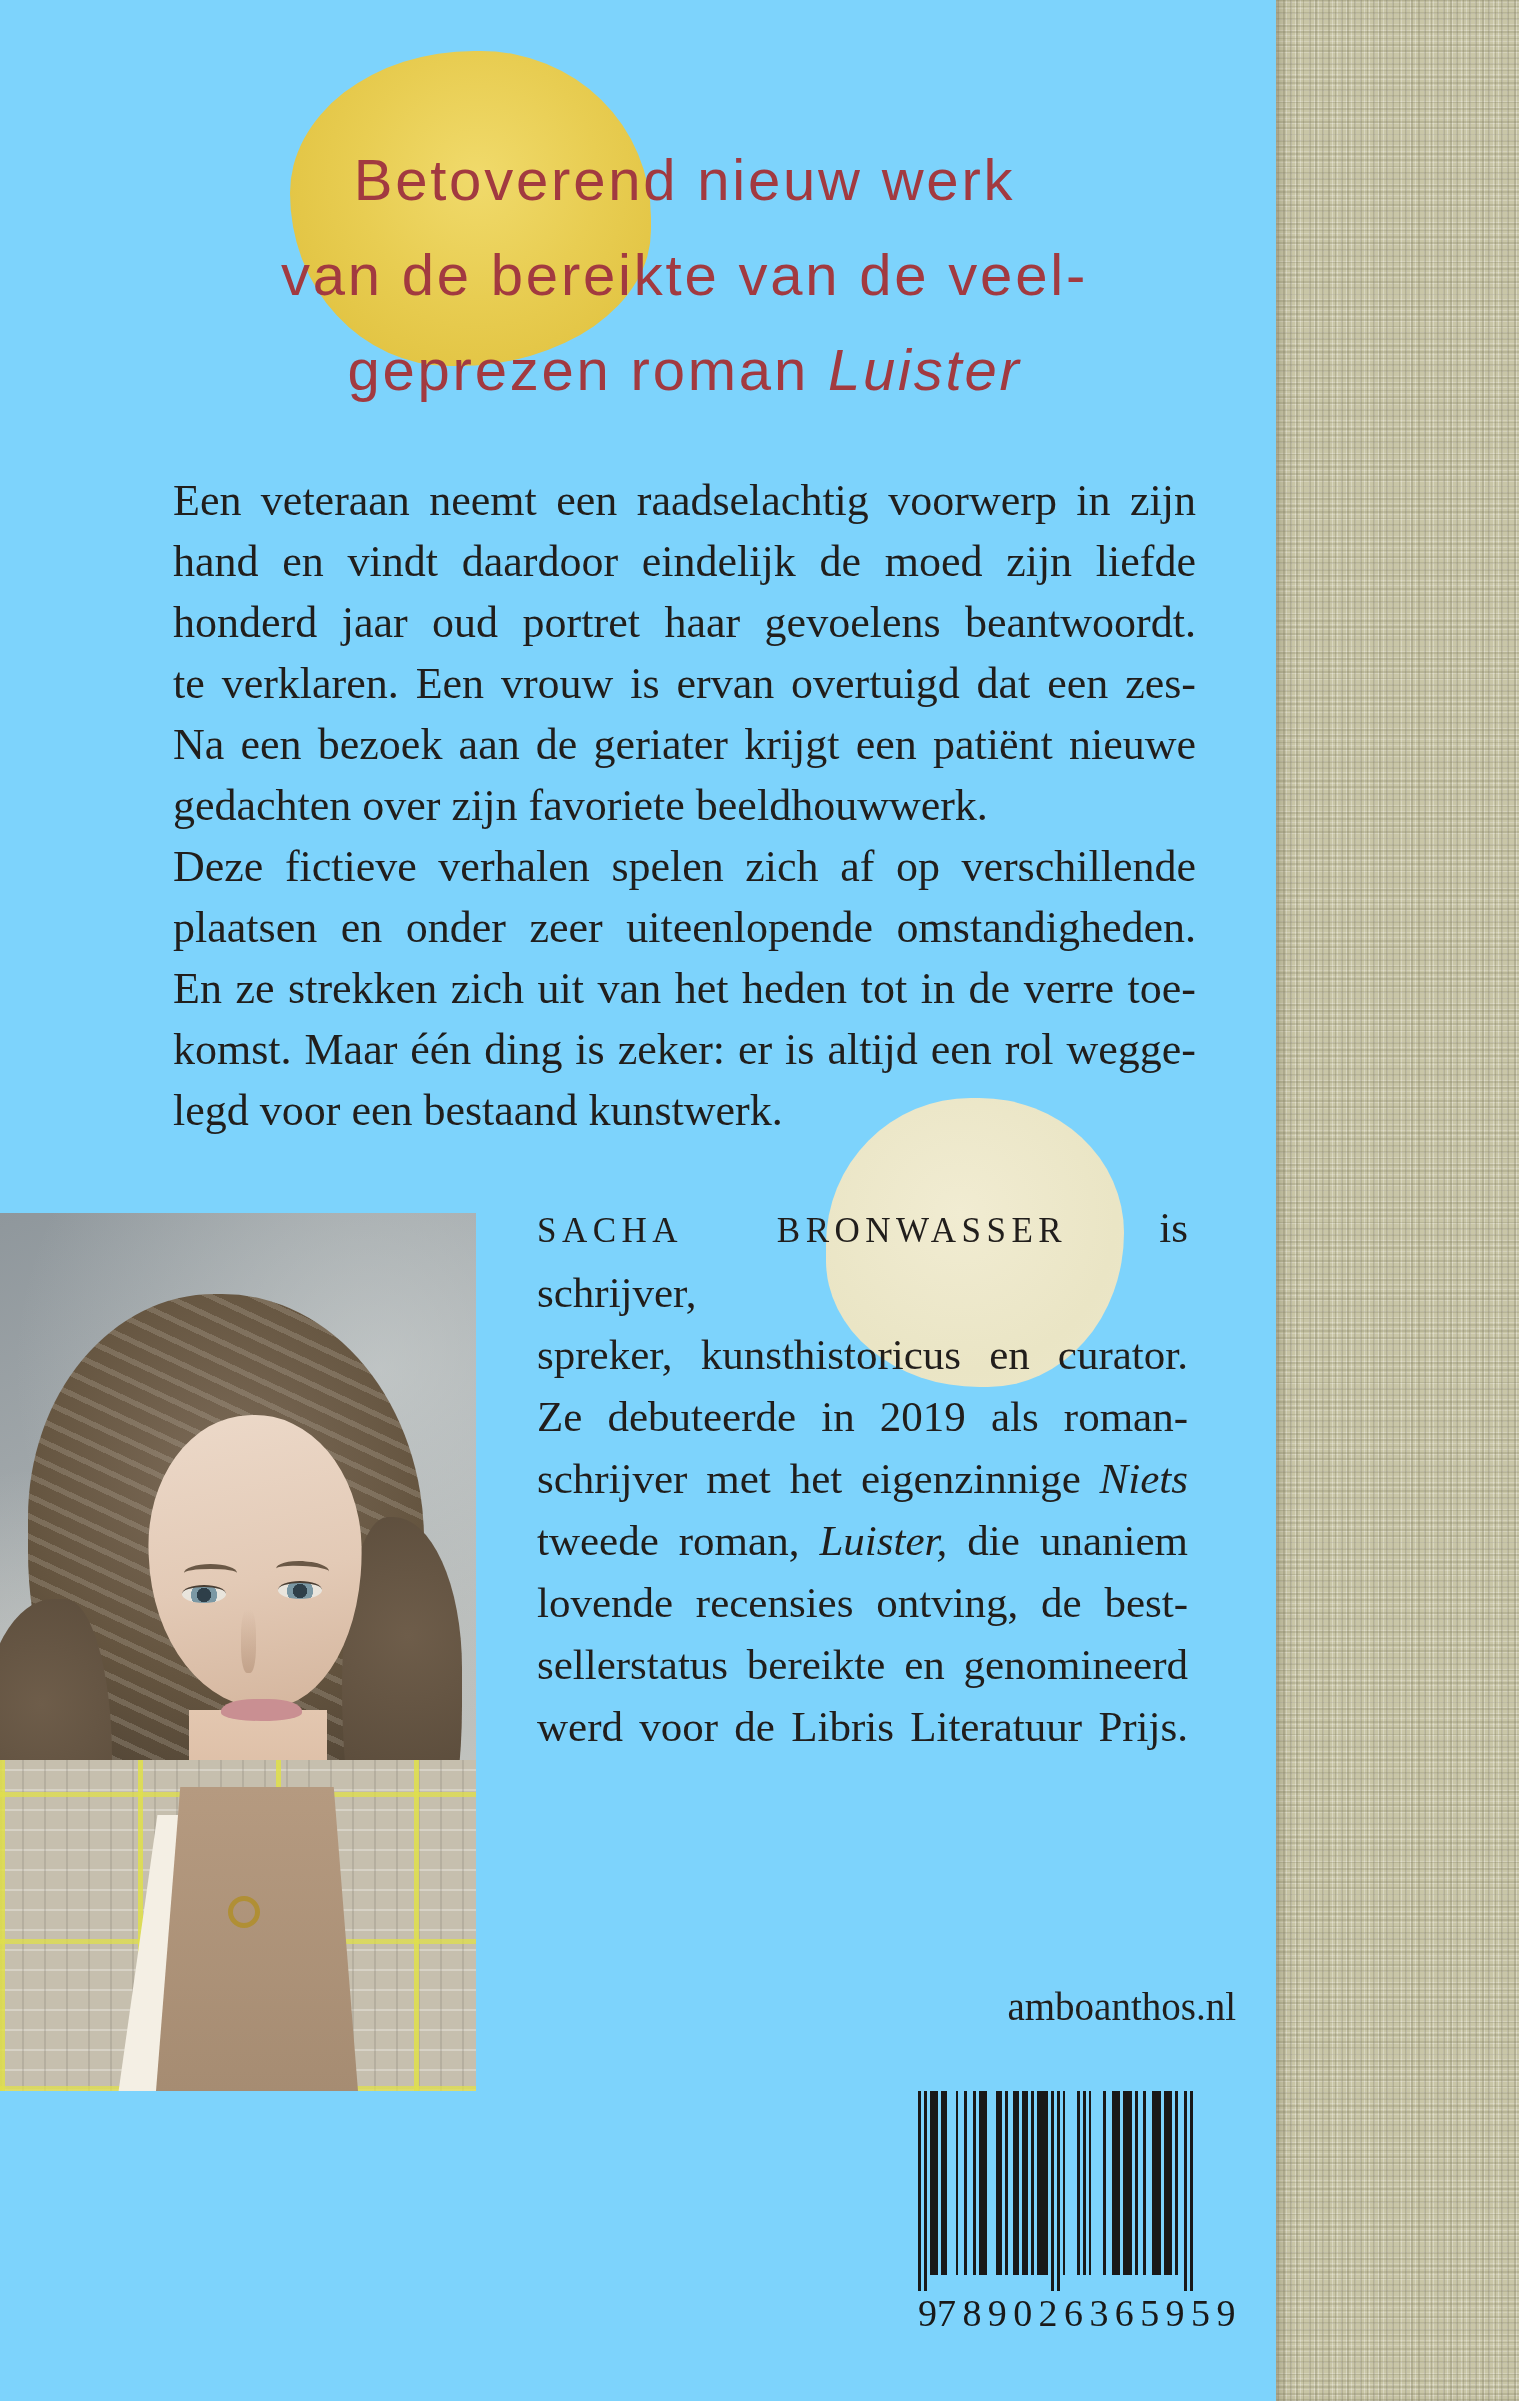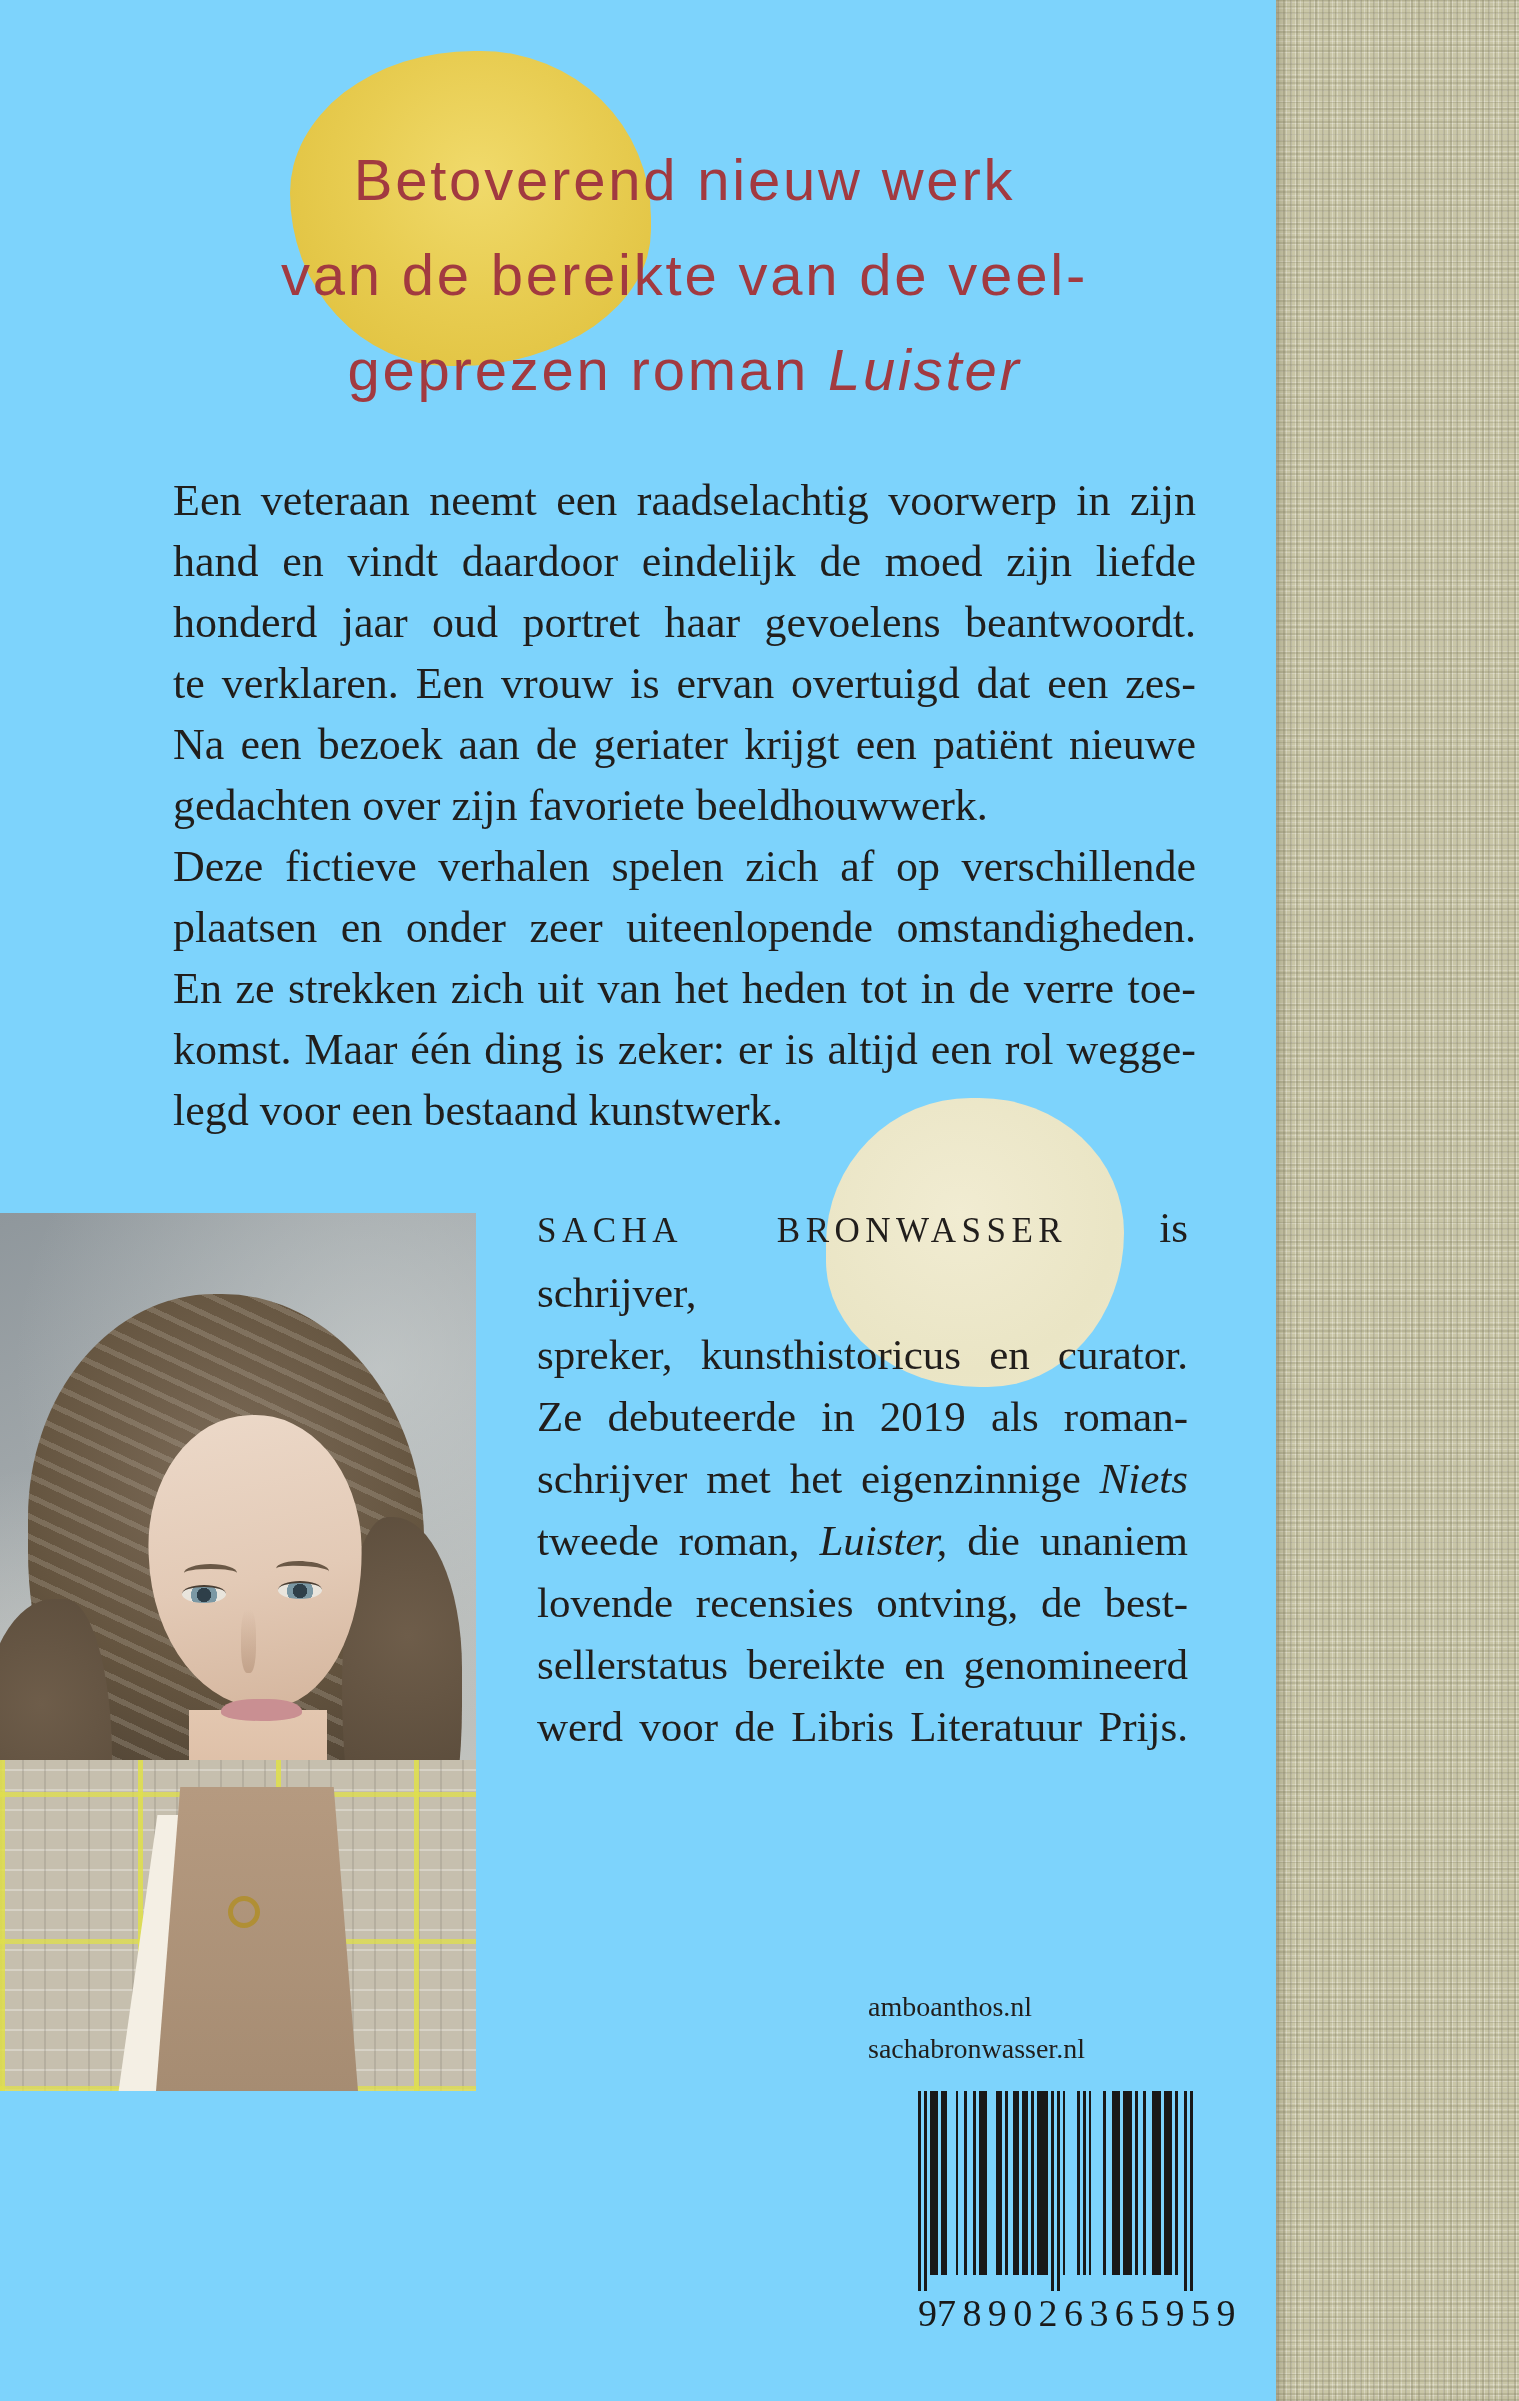--- a/index.html
+++ b/index.html
@@ -38,22 +38,22 @@
   .synopsis .line.endpara{text-align:left;text-align-last:left;}
 
   
   .bio{position:absolute;left:537px;top:1197px;width:651px;
     font-size:43px;line-height:62px;}
   .bio .line{text-align:justify;text-align-last:justify;}
   .bio .sc{font-size:35px;letter-spacing:5.5px;}
   .bio .it{font-style:italic;}
 
   
-  .websites{position:absolute;left:868px;top:1986px;width:368px;text-align:left;
-    font-size:28px;line-height:42px;}
+  .websites{position:absolute;left:868px;top:1986px;width:368px;text-align:right;
+    font-size:39px;line-height:42px;}
 
   
   .barcode{position:absolute;left:918px;top:2091px;width:276px;}
   .bars{position:relative;height:200px;font-size:0;white-space:nowrap;}
   .bars .m{display:inline-block;width:calc(276px / 95);height:184px;vertical-align:top;}
   .bars .m.b{background:#191919;}
   .bars .m.tall{height:200px;}
   .digits{display:flex;justify-content:space-between;margin-top:1.8px;
     font-size:38px;line-height:40px;color:#191919;}
   .digits .grp{letter-spacing:6.4px;}
@@ -160,21 +160,20 @@
     <div class="line">Ze debuteerde in 2019 als roman-</div>
     <div class="line"><span>schrijver met het eigenzinnige </span><span class="it">Niets</span></div>
     <div class="line"><span>tweede roman, </span><span class="it">Luister,</span><span> die unaniem</span></div>
     <div class="line">lovende recensies ontving, de best-</div>
     <div class="line">sellerstatus bereikte en genomineerd</div>
     <div class="line">werd voor de Libris Literatuur Prijs.</div>
   </div>
 
   <div class="websites">
     <div>amboanthos.nl</div>
-    <div>sachabronwasser.nl</div>
   </div>
 
   <div class="barcode">
     <div class="bars" id="bars"><span class="m b tall"></span><span class="m tall"></span><span class="m b tall"></span><span class="m"></span><span class="m b"></span><span class="m b"></span><span class="m b"></span><span class="m"></span><span class="m b"></span><span class="m b"></span><span class="m"></span><span class="m"></span><span class="m"></span><span class="m b"></span><span class="m"></span><span class="m"></span><span class="m b"></span><span class="m"></span><span class="m"></span><span class="m b"></span><span class="m"></span><span class="m b"></span><span class="m b"></span><span class="m b"></span><span class="m"></span><span class="m"></span><span class="m"></span><span class="m b"></span><span class="m b"></span><span class="m"></span><span class="m b"></span><span class="m"></span><span class="m"></span><span class="m b"></span><span class="m b"></span><span class="m"></span><span class="m b"></span><span class="m b"></span><span class="m"></span><span class="m b"></span><span class="m"></span><span class="m b"></span><span class="m b"></span><span class="m b"></span><span class="m b"></span><span class="m tall"></span><span class="m b tall"></span><span class="m tall"></span><span class="m b tall"></span><span class="m tall"></span><span class="m b"></span><span class="m"></span><span class="m"></span><span class="m"></span><span class="m"></span><span class="m b"></span><span class="m"></span><span class="m b"></span><span class="m"></span><span class="m b"></span><span class="m"></span><span class="m"></span><span class="m"></span><span class="m"></span><span class="m b"></span><span class="m"></span><span class="m"></span><span class="m b"></span><span class="m b"></span><span class="m b"></span><span class="m"></span><span class="m b"></span><span class="m b"></span><span class="m b"></span><span class="m"></span><span class="m b"></span><span class="m"></span><span class="m"></span><span class="m b"></span><span class="m"></span><span class="m"></span><span class="m b"></span><span class="m b"></span><span class="m b"></span><span class="m"></span><span class="m b"></span><span class="m b"></span><span class="m b"></span><span class="m"></span><span class="m b"></span><span class="m"></span><span class="m"></span><span class="m b tall"></span><span class="m tall"></span><span class="m b tall"></span></div>
     <div class="digits">
       <span>9</span>
         <span class="grp">789026</span>
         <span class="grp">365959</span>
     </div>
   </div>

